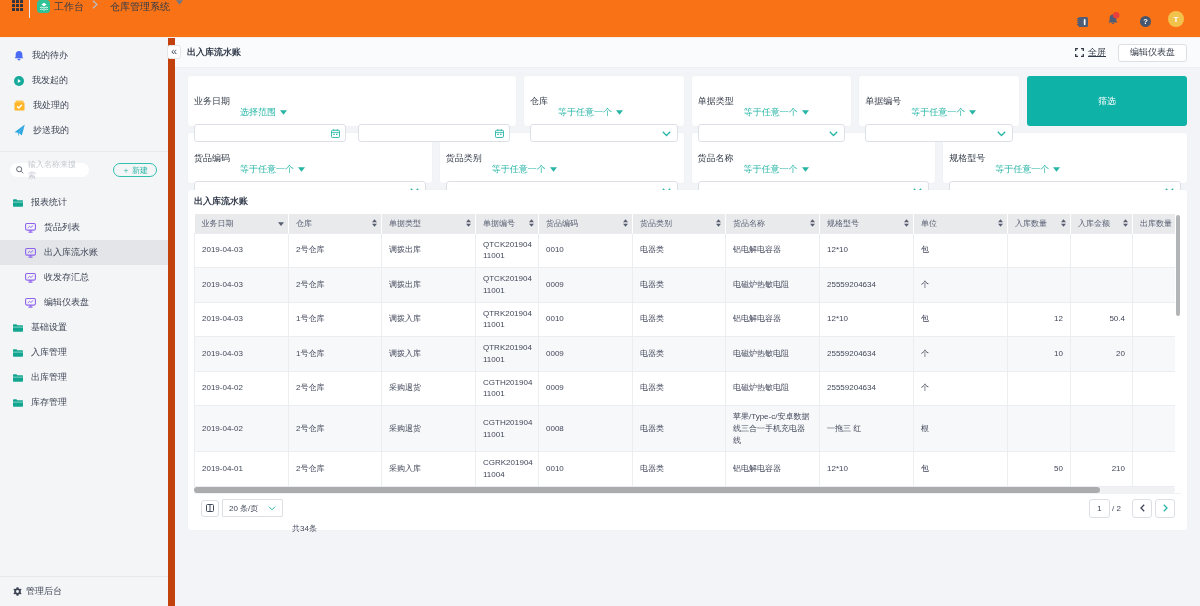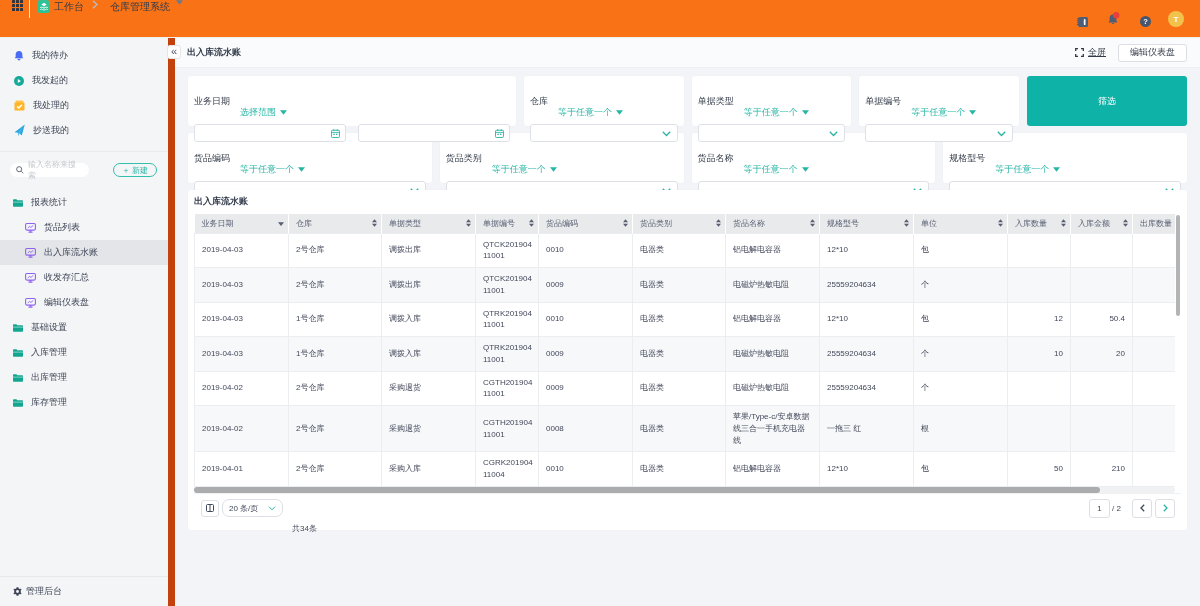--- a/index.html
+++ b/index.html
@@ -54,21 +54,21 @@
 table { border-collapse:collapse; table-layout:fixed; width:1021px; font-size:8px; color:#42485b; }
 th { background:#e9eaec; font-weight:normal; color:#565e70; text-align:left; height:19px; padding:0 7px; border-right:1px solid #fff; position:relative; }
 td { border:1px solid #ebedf0; padding:5px 7px; vertical-align:middle; line-height:11.75px; }
 tr.alt td { background:#f7f8f9; }
 td.num { text-align:right; }
 .sorticon { position:absolute; right:4px; top:5px; }
 .hscroll { margin-top:0px; height:6px; position:relative; width:981px; background:#f0f1f2; border-radius:3px; }
 .hthumb { position:absolute; left:0; top:0; width:906px; height:6px; background:#aaacae; border-radius:3px; }
 .pager { height:30px; display:flex; align-items:center; position:relative; border-top:1px solid #f0f1f3; margin-top:0px; }
 .pbtn { width:18px; height:17px; border:1px solid #dcdfe4; border-radius:3px; display:flex; align-items:center; justify-content:center; margin-left:7px; }
-.psel { width:61px; height:18px; border:1px solid #dcdfe4; border-radius:7px; margin-left:3px; position:relative; font-size:8px; color:#42485b; display:flex; align-items:center; padding-left:6px; }
+.psel { width:61px; height:18px; border:1px solid #dcdfe4; border-radius:1px; margin-left:3px; position:relative; font-size:8px; color:#42485b; display:flex; align-items:center; padding-left:6px; }
 .psel svg { position:absolute; right:6px; top:6px; }
 .ptotal { font-size:8px; color:#42485b; margin-left:9px;margin-top:40px; }
 .pright { position:absolute; right:6px; display:flex; align-items:center; }
 .pnum { width:21px; height:19px; border:1px solid #dcdfe4; border-radius:3px; font-size:8px; color:#42485b; display:flex; align-items:center; justify-content:center; }
 .pslash { font-size:8px; color:#42485b; margin:0 8px 0 2px; }
 .parr { width:20px; height:19px; border:1px solid #dcdfe4; border-radius:3px; display:flex; align-items:center; justify-content:center; margin-left:3px; font-size:9px; }
 </style>
 </head>
 <body>
 <div class="hdr">

